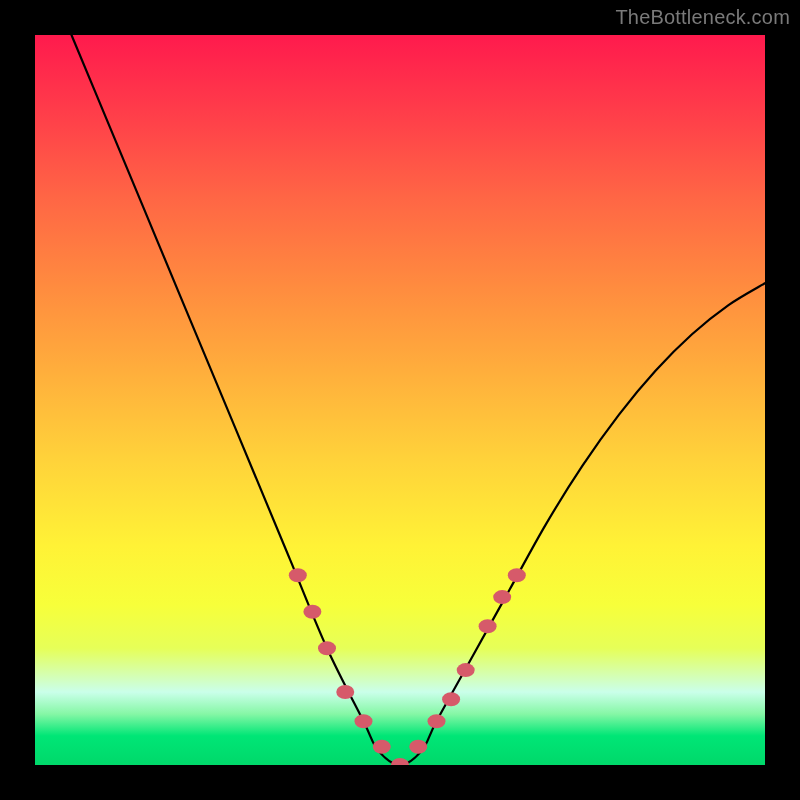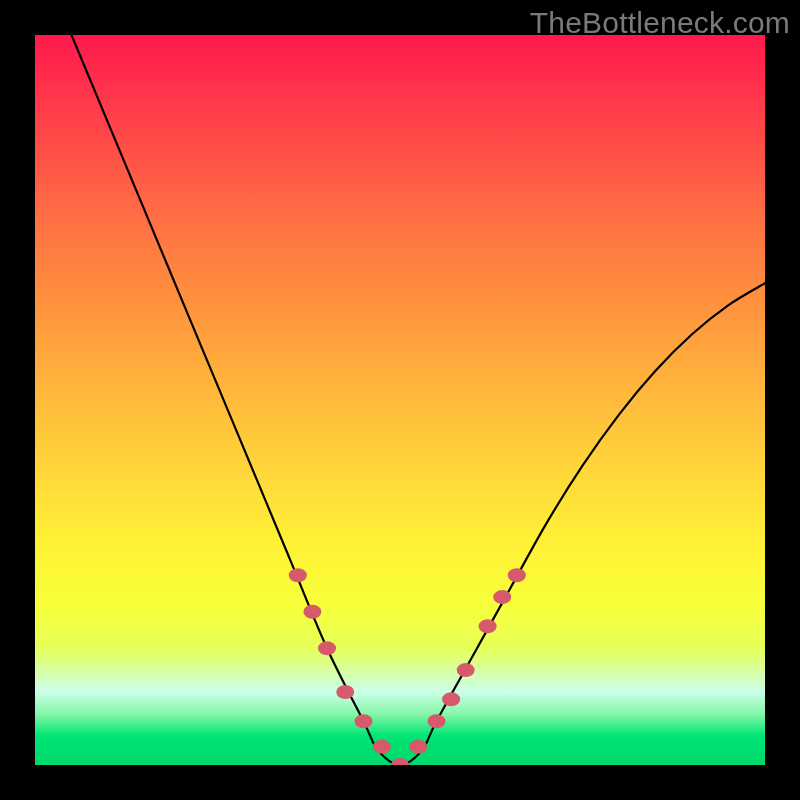--- a/index.html
+++ b/index.html
@@ -40,21 +40,21 @@
       #86f7a6 93%,
       #00e676 96%,
       #00d86a 100%
     );
   }
   .watermark {
     position: absolute;
     top: 6px;
     right: 10px;
     color: #7a7a7a;
-    font-size: 30px;
+    font-size: 20px;
     letter-spacing: 0.2px;
     user-select: none;
   }
   svg.overlay {
     position: absolute;
     left: 0;
     top: 0;
     width: 730px;
     height: 730px;
   }

